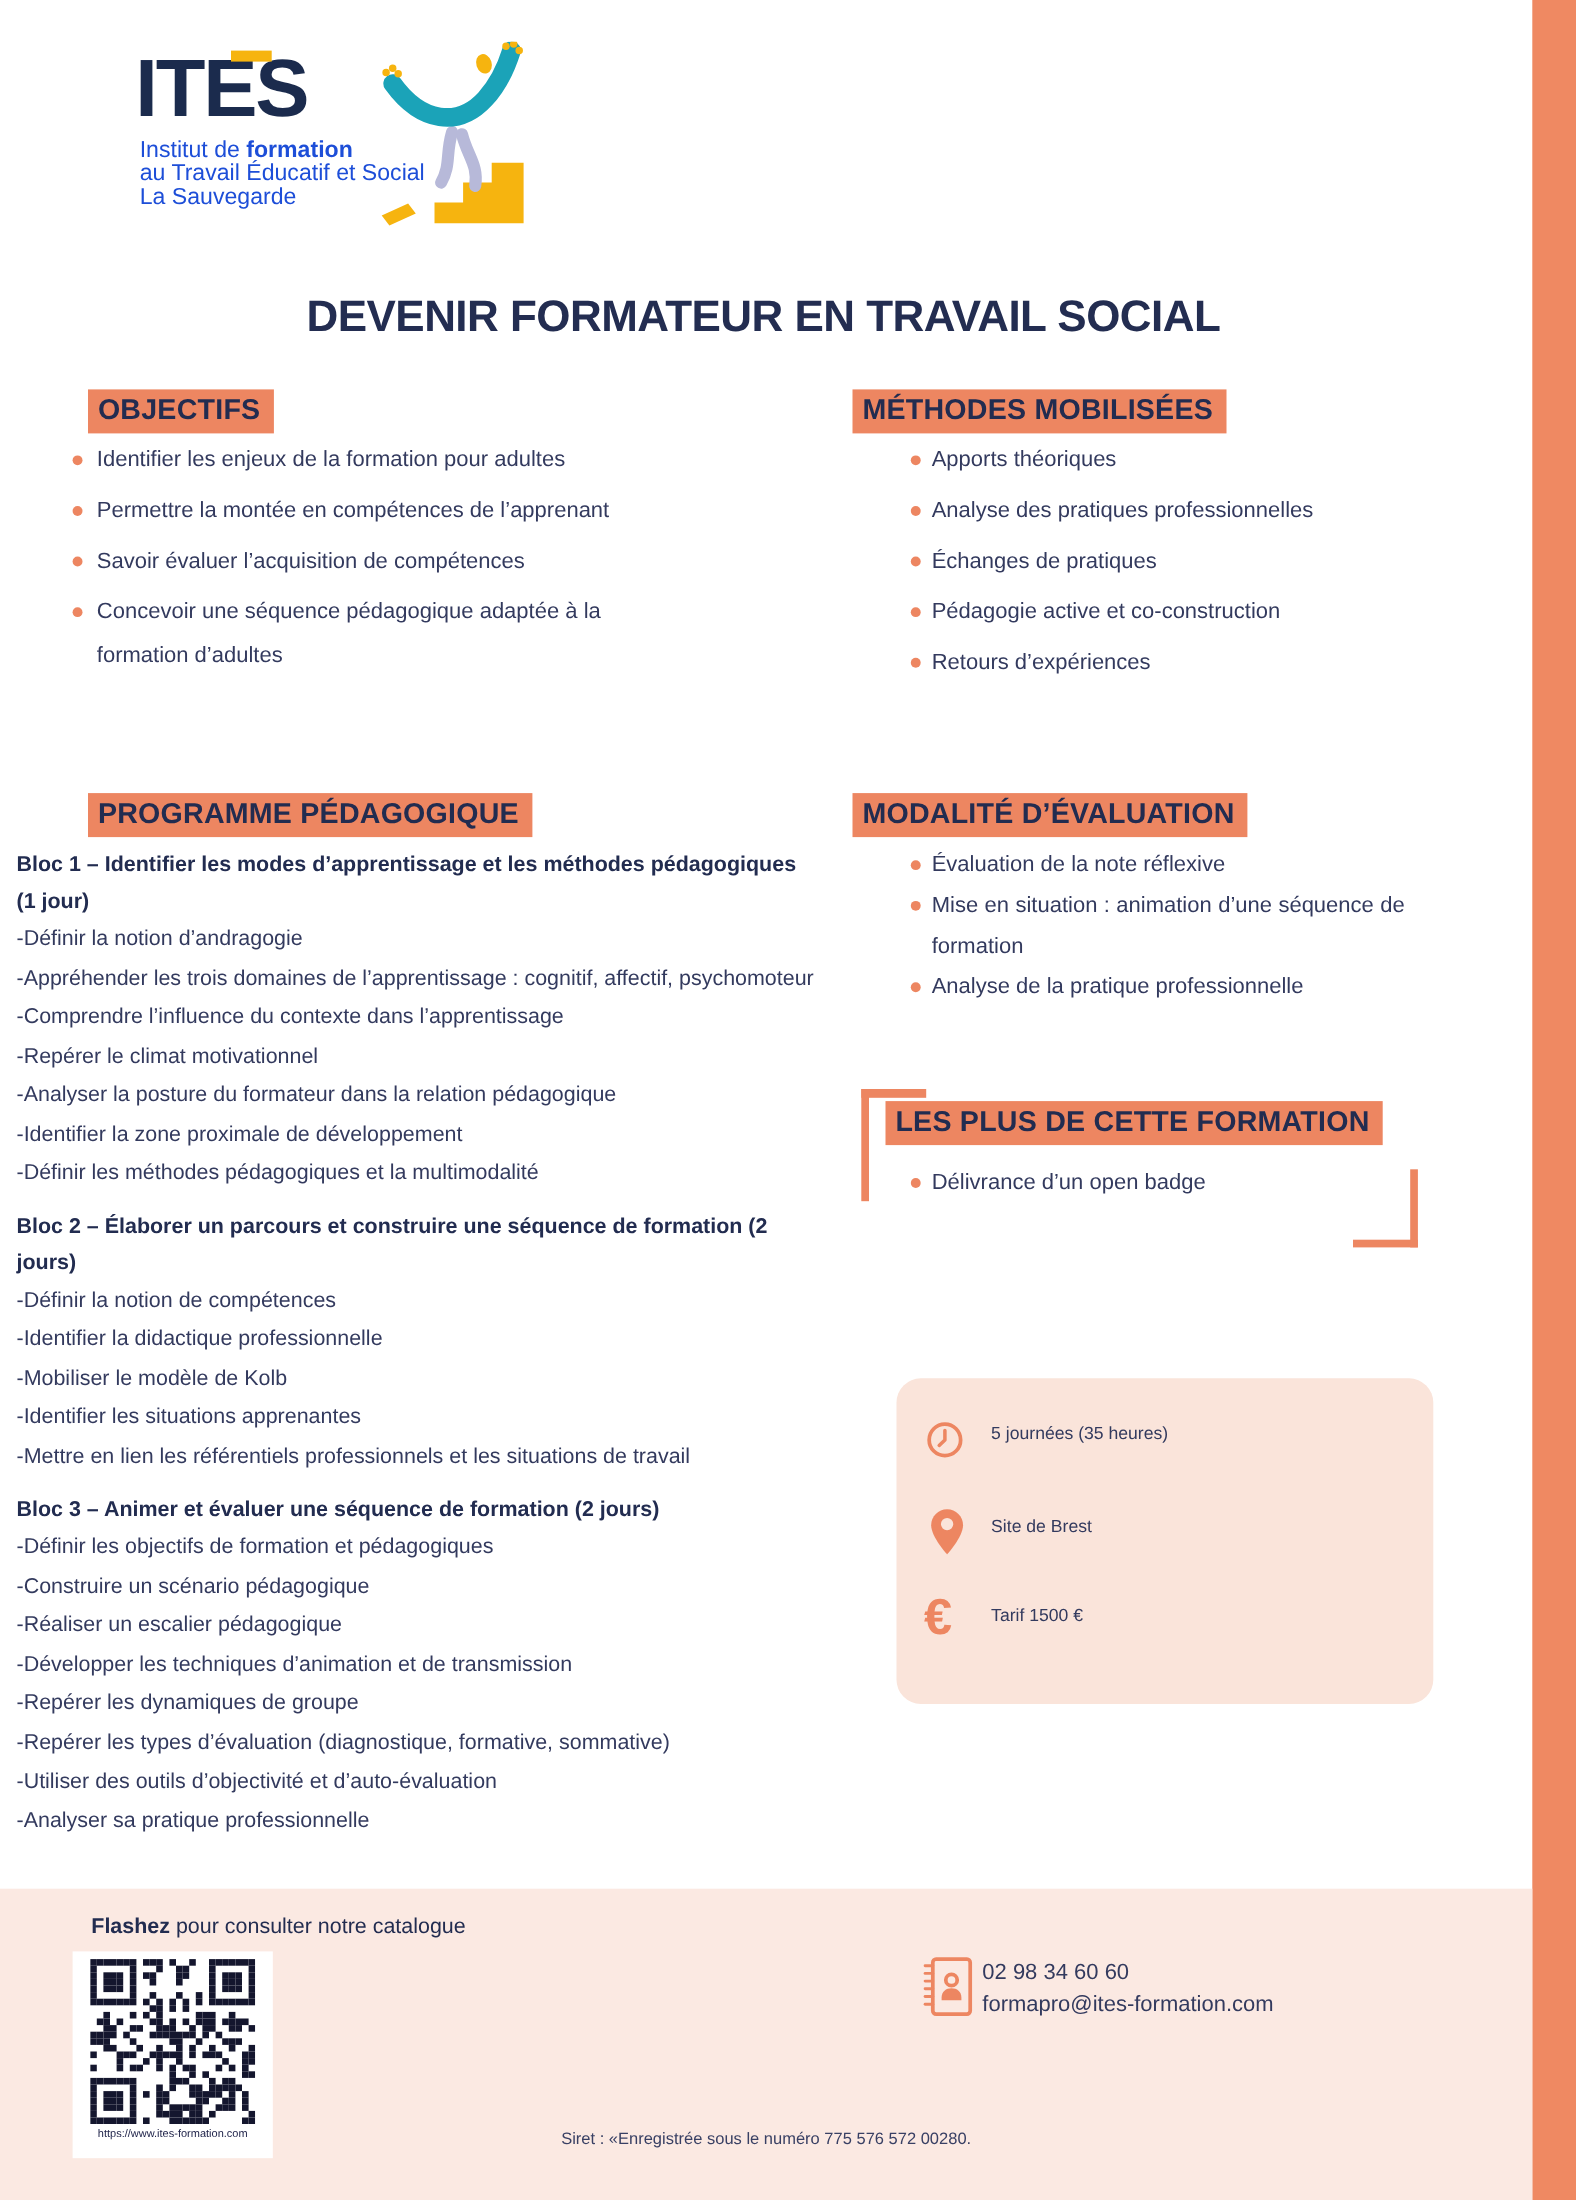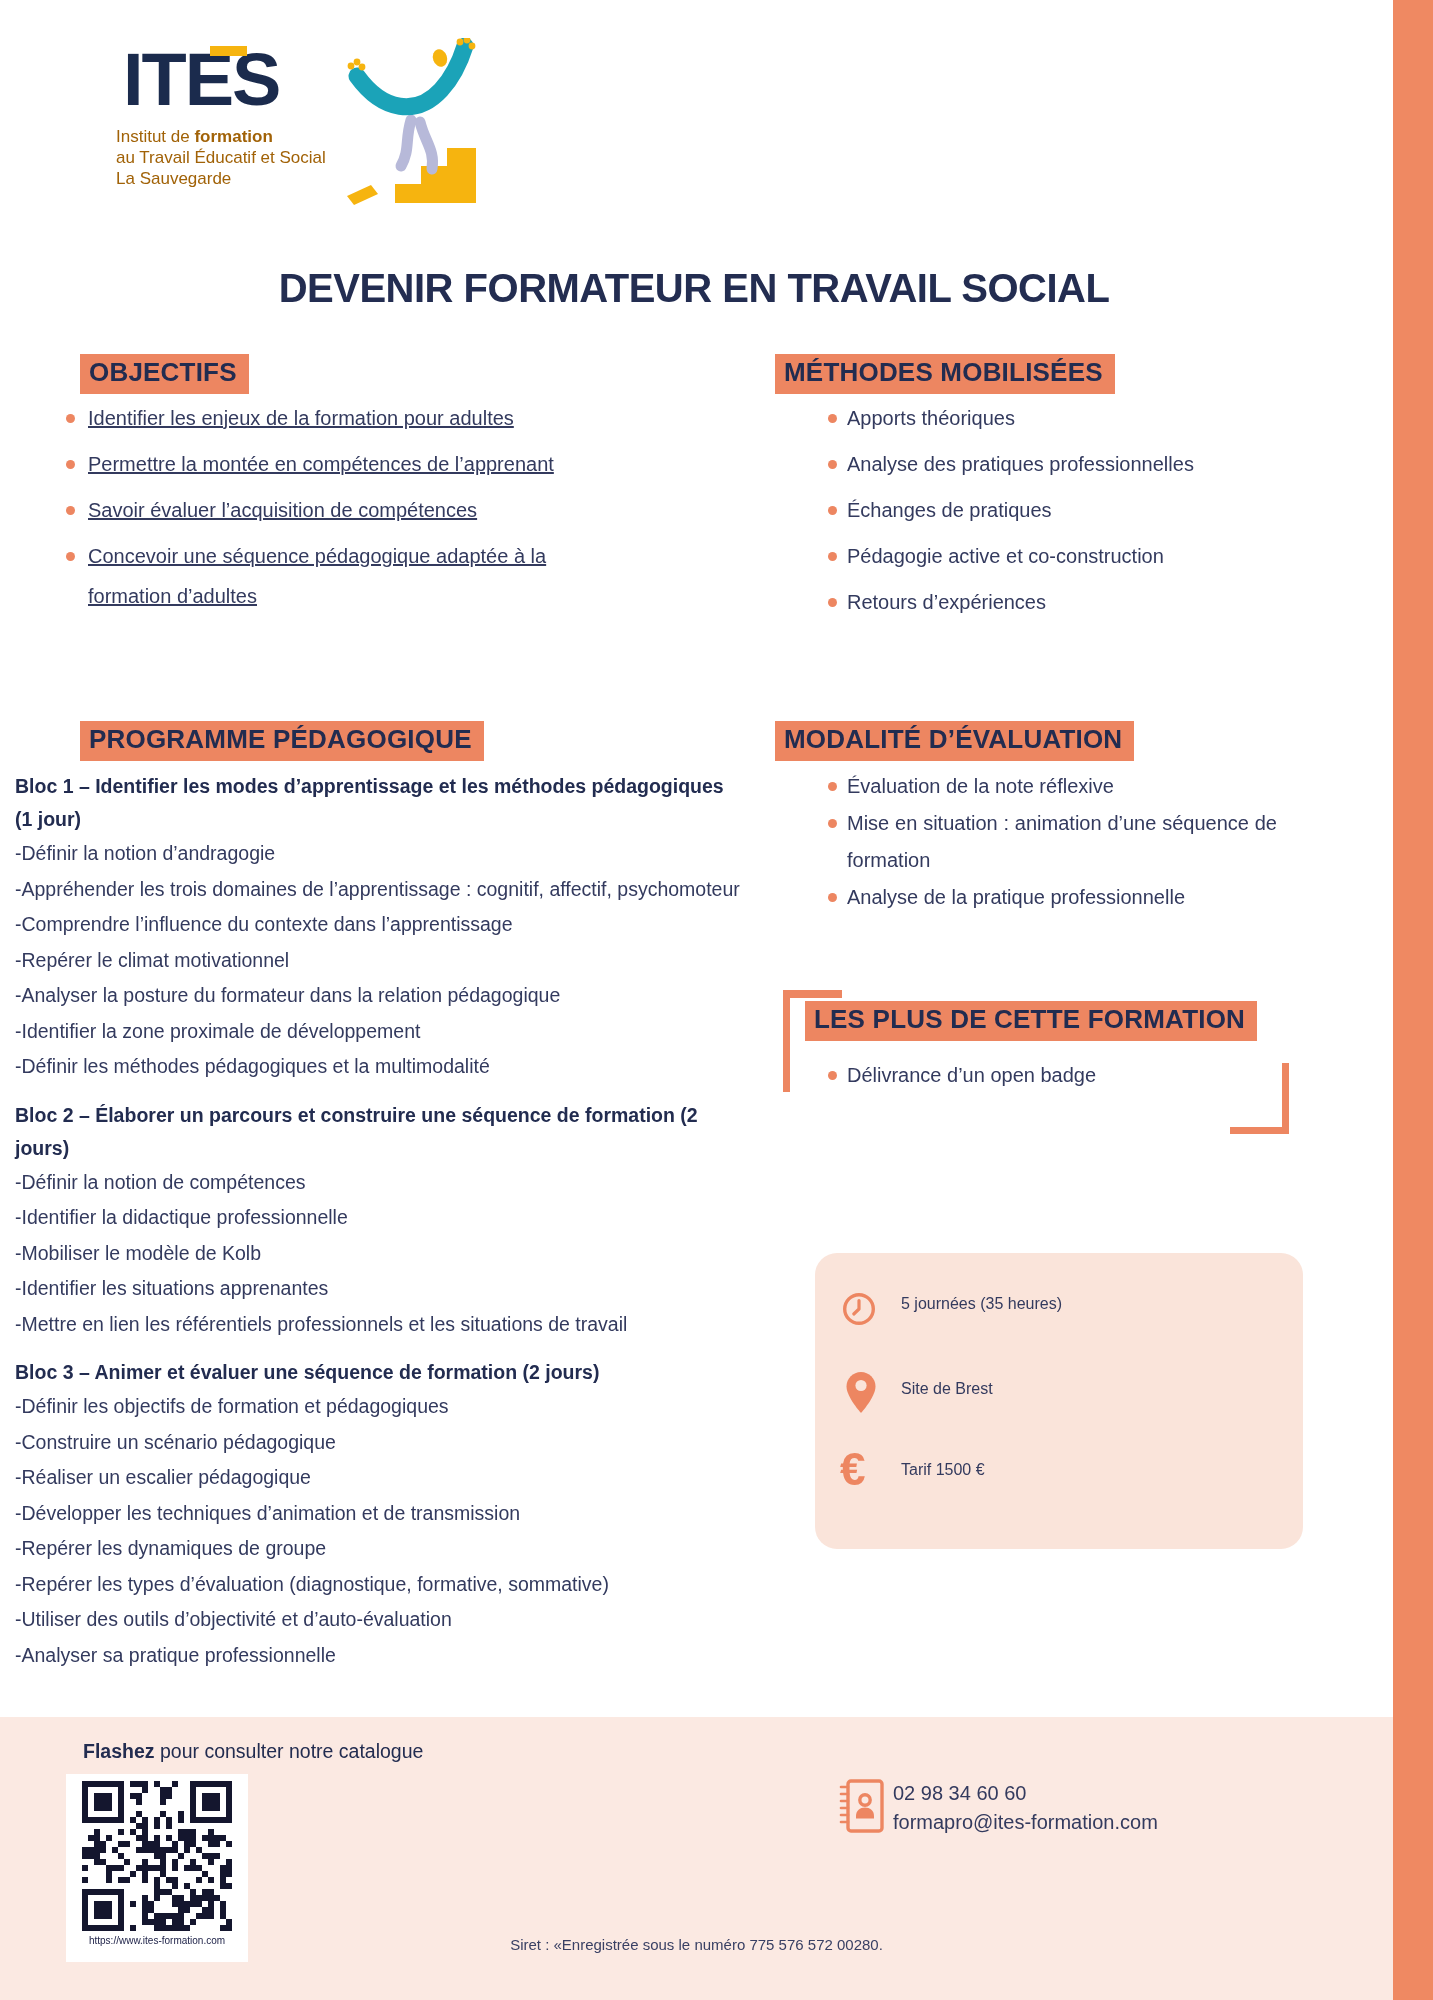--- a/index.html
+++ b/index.html
@@ -10,35 +10,35 @@
   
   .side-strip{position:absolute;top:0;right:0;width:40px;height:2000px;background:#EF8962;}
 
   
   .footer-band{position:absolute;left:0;top:1717px;width:1393px;height:283px;background:#FBE9E2;}
 
   
   .logo-acronym{position:absolute;left:123px;top:40px;font-size:74px;font-weight:bold;
       color:#1B2B4D;letter-spacing:-2px;line-height:80px;}
   .logo-macron{position:absolute;left:210px;top:46px;width:37px;height:10px;background:#F6B40F;}
-  .logo-sub{position:absolute;left:116px;font-size:17px;color:#a16207;line-height:21px;}
+  .logo-sub{position:absolute;left:127px;font-size:21px;color:#1d4ed8;line-height:21px;}
   .ls1{top:126px;} .ls2{top:147px;} .ls3{top:168px;}
   .logo-sub b{font-weight:bold;}
   .logo-fig{position:absolute;left:343px;top:38px;}
 
   
   .doc-title{position:absolute;left:0;top:266px;width:1364px;text-align:center;
       font-size:40px;font-weight:bold;color:#232D51;letter-spacing:-0.5px;padding-left:12px;}
 
   
   .hl{display:inline-block;background:#ED8661;color:#222C50;font-weight:bold;font-size:26px;
       padding:3px 12px 6px 9px;letter-spacing:0.2px;white-space:nowrap;}
 
   
-  .blist .li{position:relative;padding-left:24px;font-size:20px;line-height:40px;margin-bottom:6px;text-decoration:underline;}
+  .blist .li{position:relative;padding-left:24px;font-size:20px;line-height:40px;margin-bottom:6px;}
   .blist .dot{position:absolute;left:2px;top:16px;width:9px;height:9px;border-radius:50%;background:#ED8661;}
   .mlist .li{position:relative;padding-left:32px;font-size:20px;line-height:40px;margin-bottom:6px;}
   .mlist .dot{position:absolute;left:13px;top:16px;width:9px;height:9px;border-radius:50%;background:#ED8661;}
   .jlist .li{position:relative;padding-left:32px;font-size:20px;line-height:37px;margin-bottom:0;text-align:justify;}
   .jlist .dot{position:absolute;left:13px;top:14px;width:9px;height:9px;border-radius:50%;background:#ED8661;}
 
   
   .prog{position:absolute;left:15px;top:770px;width:745px;}
   .bloc{margin-bottom:14px;}
   .bt-line{font-size:19.5px;font-weight:bold;color:#222C50;line-height:33px;white-space:nowrap;}

